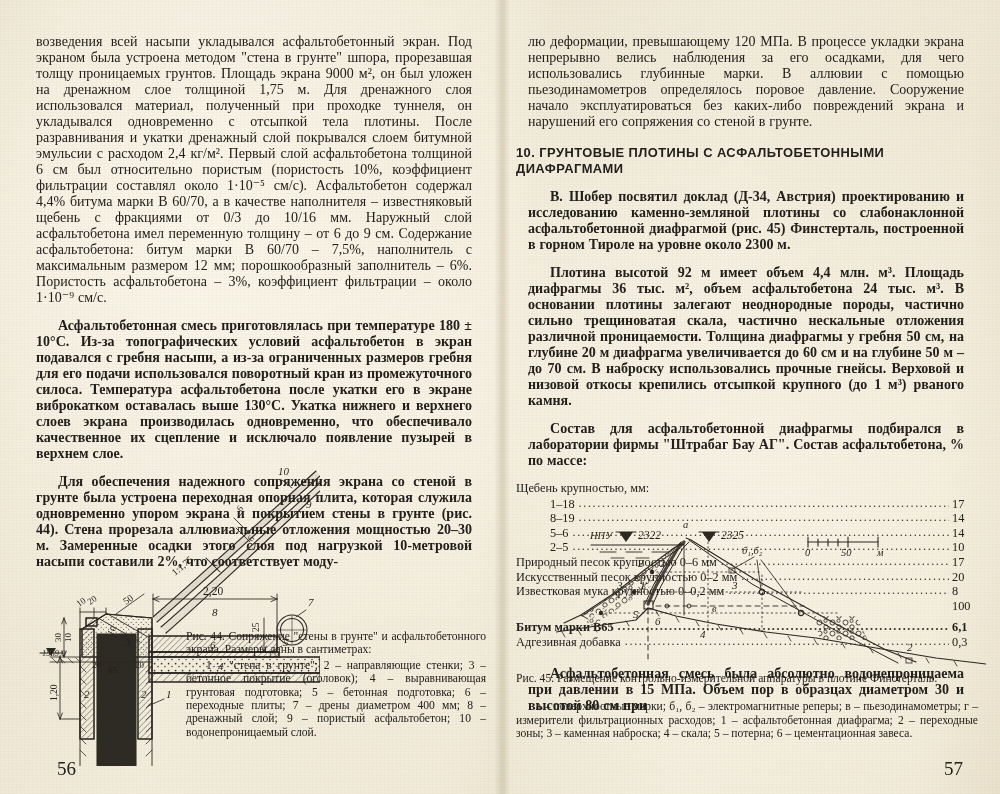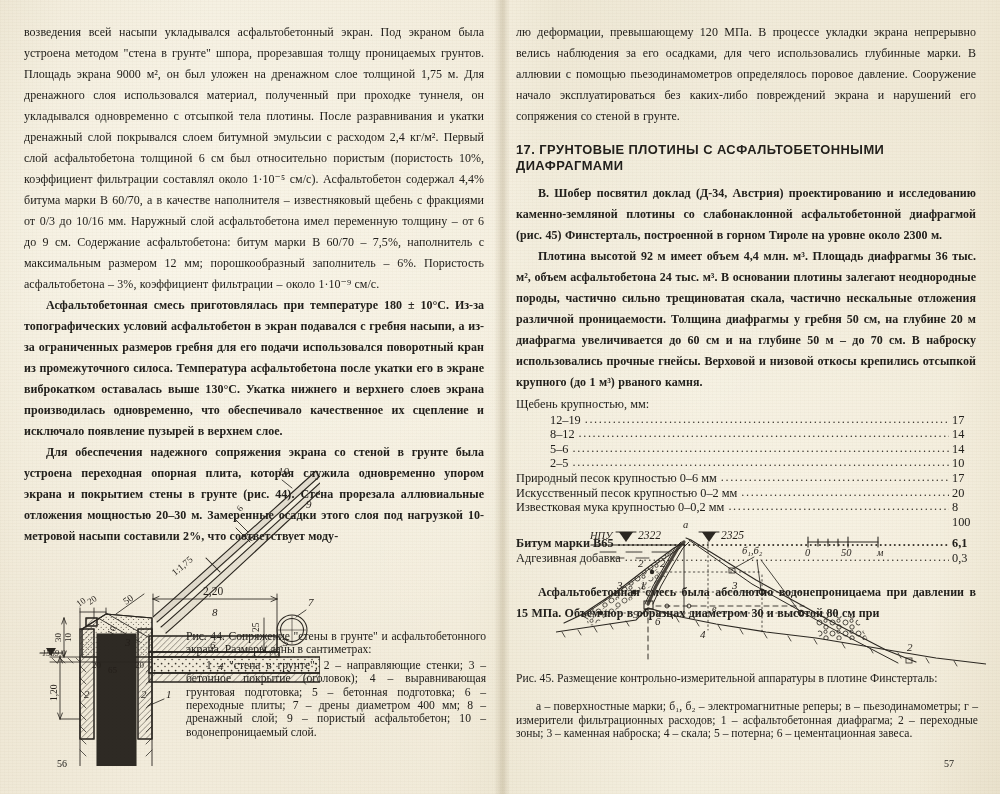--- a/index.html
+++ b/index.html
@@ -39,23 +39,23 @@
   }
   .col {
     position: absolute;
     top: 22px;
     width: 460px;
   }
   .col-left  { left: 24px; }
   .col-right { left: 516px; }
 
   p.body {
-    margin: 0;
-    font-size: 12px;
-    line-height: 21px;
+    margin: 12px;
+    font-size: 14px;
+    line-height: 16px;
     text-align: justify;
     text-indent: 0;
     letter-spacing: .02px;
     word-spacing: .4px;
   }
   p.body.ind { text-indent: 22px; font-weight: bold; }
   p.body + p.body { margin-top: 0; }
 
   h2.section {
     margin: 15px 0 9px 0;
@@ -96,21 +96,21 @@
   .caption {
     font-size: 11.6px;
     line-height: 13.4px;
     text-align: justify;
     margin: 0;
   }
   .caption .ti { text-indent: 20px; display: block; }
 
   .pagenum {
     position: absolute;
-    font-size: 10px;
+    font-size: 19px;
   }
   .pagenum-left  { left: 57px;  top: 758px; }
   .pagenum-right { left: 944px; top: 758px; text-align: center; }
 
   
   .fig {
     position: absolute;
   }
   #fig44 { left: 20px;  top: 466px; width: 300px; height: 300px; }
   #fig45 { left: 556px; top: 520px; width: 430px; height: 150px; }
@@ -126,35 +126,36 @@
 
   <div class="col col-left">
     <p class="body">возведения всей насыпи укладывался асфальтобетонный экран. Под экраном была устроена методом "стена в грунте" шпора, прорезавшая толщу проницаемых грунтов. Площадь экрана 9000 м², он был уложен на дренажном слое толщиной 1,75 м. Для дренажного слоя использовался материал, полученный при проходке туннеля, он укладывался одновременно с отсыпкой тела плотины. После разравнивания и укатки дренажный слой покрывался слоем битумной эмульсии с расходом 2,4 кг/м². Первый слой асфальтобетона толщиной 6 см был относительно пористым (пористость 10%, коэффициент фильтрации составлял около 1·10⁻⁵ см/с). Асфальтобетон содержал 4,4% битума марки В 60/70, а в качестве наполнителя – известняковый щебень с фракциями от 0/3 до 10/16 мм. Наружный слой асфальтобетона имел переменную толщину – от 6 до 9 см. Содержание асфальтобетона: битум марки В 60/70 – 7,5%, наполнитель с максимальным размером 12 мм; порошкообразный заполнитель – 6%. Пористость асфальтобетона – 3%, коэффициент фильтрации – около 1·10⁻⁹ см/с.</p>
     <p class="body ind">Асфальтобетонная смесь приготовлялась при температуре 180 ± 10°С. Из-за топографических условий асфальтобетон в экран подавался с гребня насыпи, а из-за ограниченных размеров гребня для его подачи использовался поворотный кран из промежуточного силоса. Температура асфальтобетона после укатки его в экране виброкатком оставалась выше 130°С. Укатка нижнего и верхнего слоев экрана производилась одновременно, что обеспечивало качественное их сцепление и исключало появление пузырей в верхнем слое.</p>
     <p class="body ind">Для обеспечения надежного сопряжения экрана со стеной в грунте была устроена переходная опорная плита, которая служила одновременно упором экрана и покрытием стены в грунте (рис. 44). Стена прорезала аллювиальные отложения мощностью 20–30 м. Замеренные осадки этого слоя под нагрузкой 10-метровой насыпи составили 2%, что соответствует моду-</p>
   </div>
 
   <div class="col col-right">
     <p class="body">лю деформации, превышающему 120 МПа. В процессе укладки экрана непрерывно велись наблюдения за его осадками, для чего использовались глубинные марки. В аллювии с помощью пьезодинамометров определялось поровое давление. Сооружение начало эксплуатироваться без каких-либо повреждений экрана и нарушений его сопряжения со стеной в грунте.</p>
 
-    <h2 class="section">17. ГРУНТОВЫЕ ПЛОТИНЫ С АСФАЛЬТОБЕТОННЫМИ ДИАФРАГМАМИ</h2>
+    <h2 class="section">10. ГРУНТОВЫЕ ПЛОТИНЫ С АСФАЛЬТОБЕТОННЫМИ ДИАФРАГМАМИ</h2>
 
     <p class="body ind">В. Шобер посвятил доклад (Д-34, Австрия) проектированию и исследованию каменно-земляной плотины со слабонаклонной асфальтобетонной диафрагмой (рис. 45) Финстерталь, построенной в горном Тироле на уровне около 2300 м.</p>
     <p class="body ind">Плотина высотой 92 м имеет объем 4,4 млн. м³. Площадь диафрагмы 36 тыс. м², объем асфальтобетона 24 тыс. м³. В основании плотины залегают неоднородные породы, частично сильно трещиноватая скала, частично нескальные отложения различной проницаемости. Толщина диафрагмы у гребня 50 см, на глубине 20 м диафрагма увеличивается до 60 см и на глубине 50 м – до 70 см. В наброску использовались прочные гнейсы. Верховой и низовой откосы крепились отсыпкой крупного (до 1 м³) рваного камня.</p>
+    <p class="body ind">Состав для асфальтобетонной диафрагмы подбирался в лаборатории фирмы "Штрабаг Бау АГ". Состав асфальтобетона, % по массе:</p>
 
     <div class="mixlist">
       <div class="head">Щебень крупностью, мм:</div>
 
       <div class="mixrow indent">
-        <span class="lbl">12–19</span>
+        <span class="lbl">1–18</span>
         <span class="dots">..................................................................................</span>
         <span class="val">17</span>
       </div>
       <div class="mixrow indent">
-        <span class="lbl">8–12</span>
+        <span class="lbl">8–19</span>
         <span class="dots">..................................................................................</span>
         <span class="val">14</span>
       </div>
       <div class="mixrow indent">
         <span class="lbl">5–6</span>
         <span class="dots">..................................................................................</span>
         <span class="val">14</span>
       </div>
       <div class="mixrow indent">
         <span class="lbl">2–5</span>

